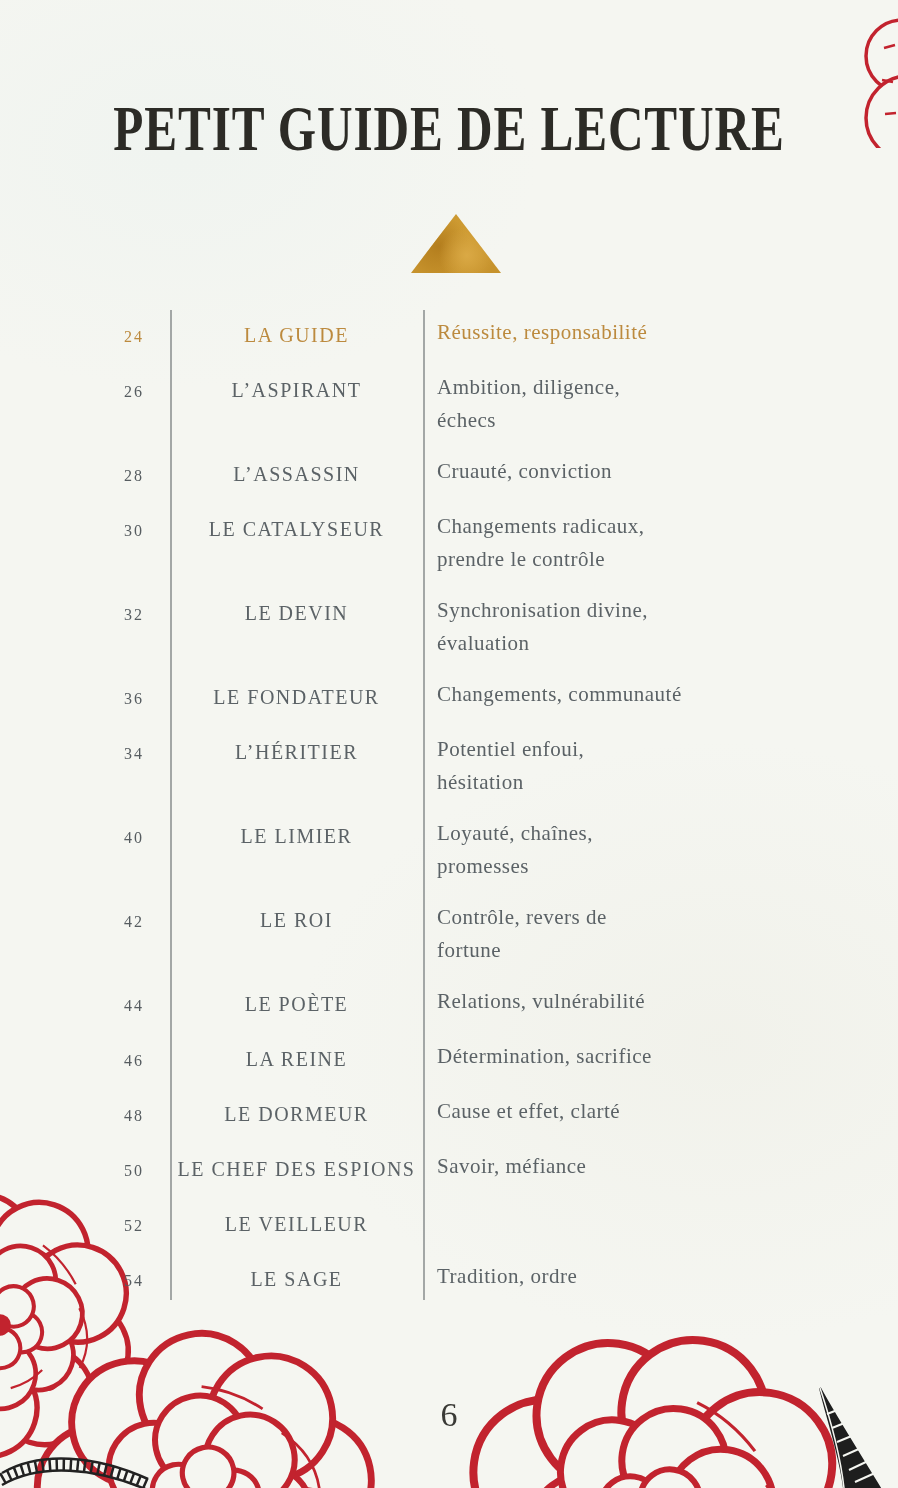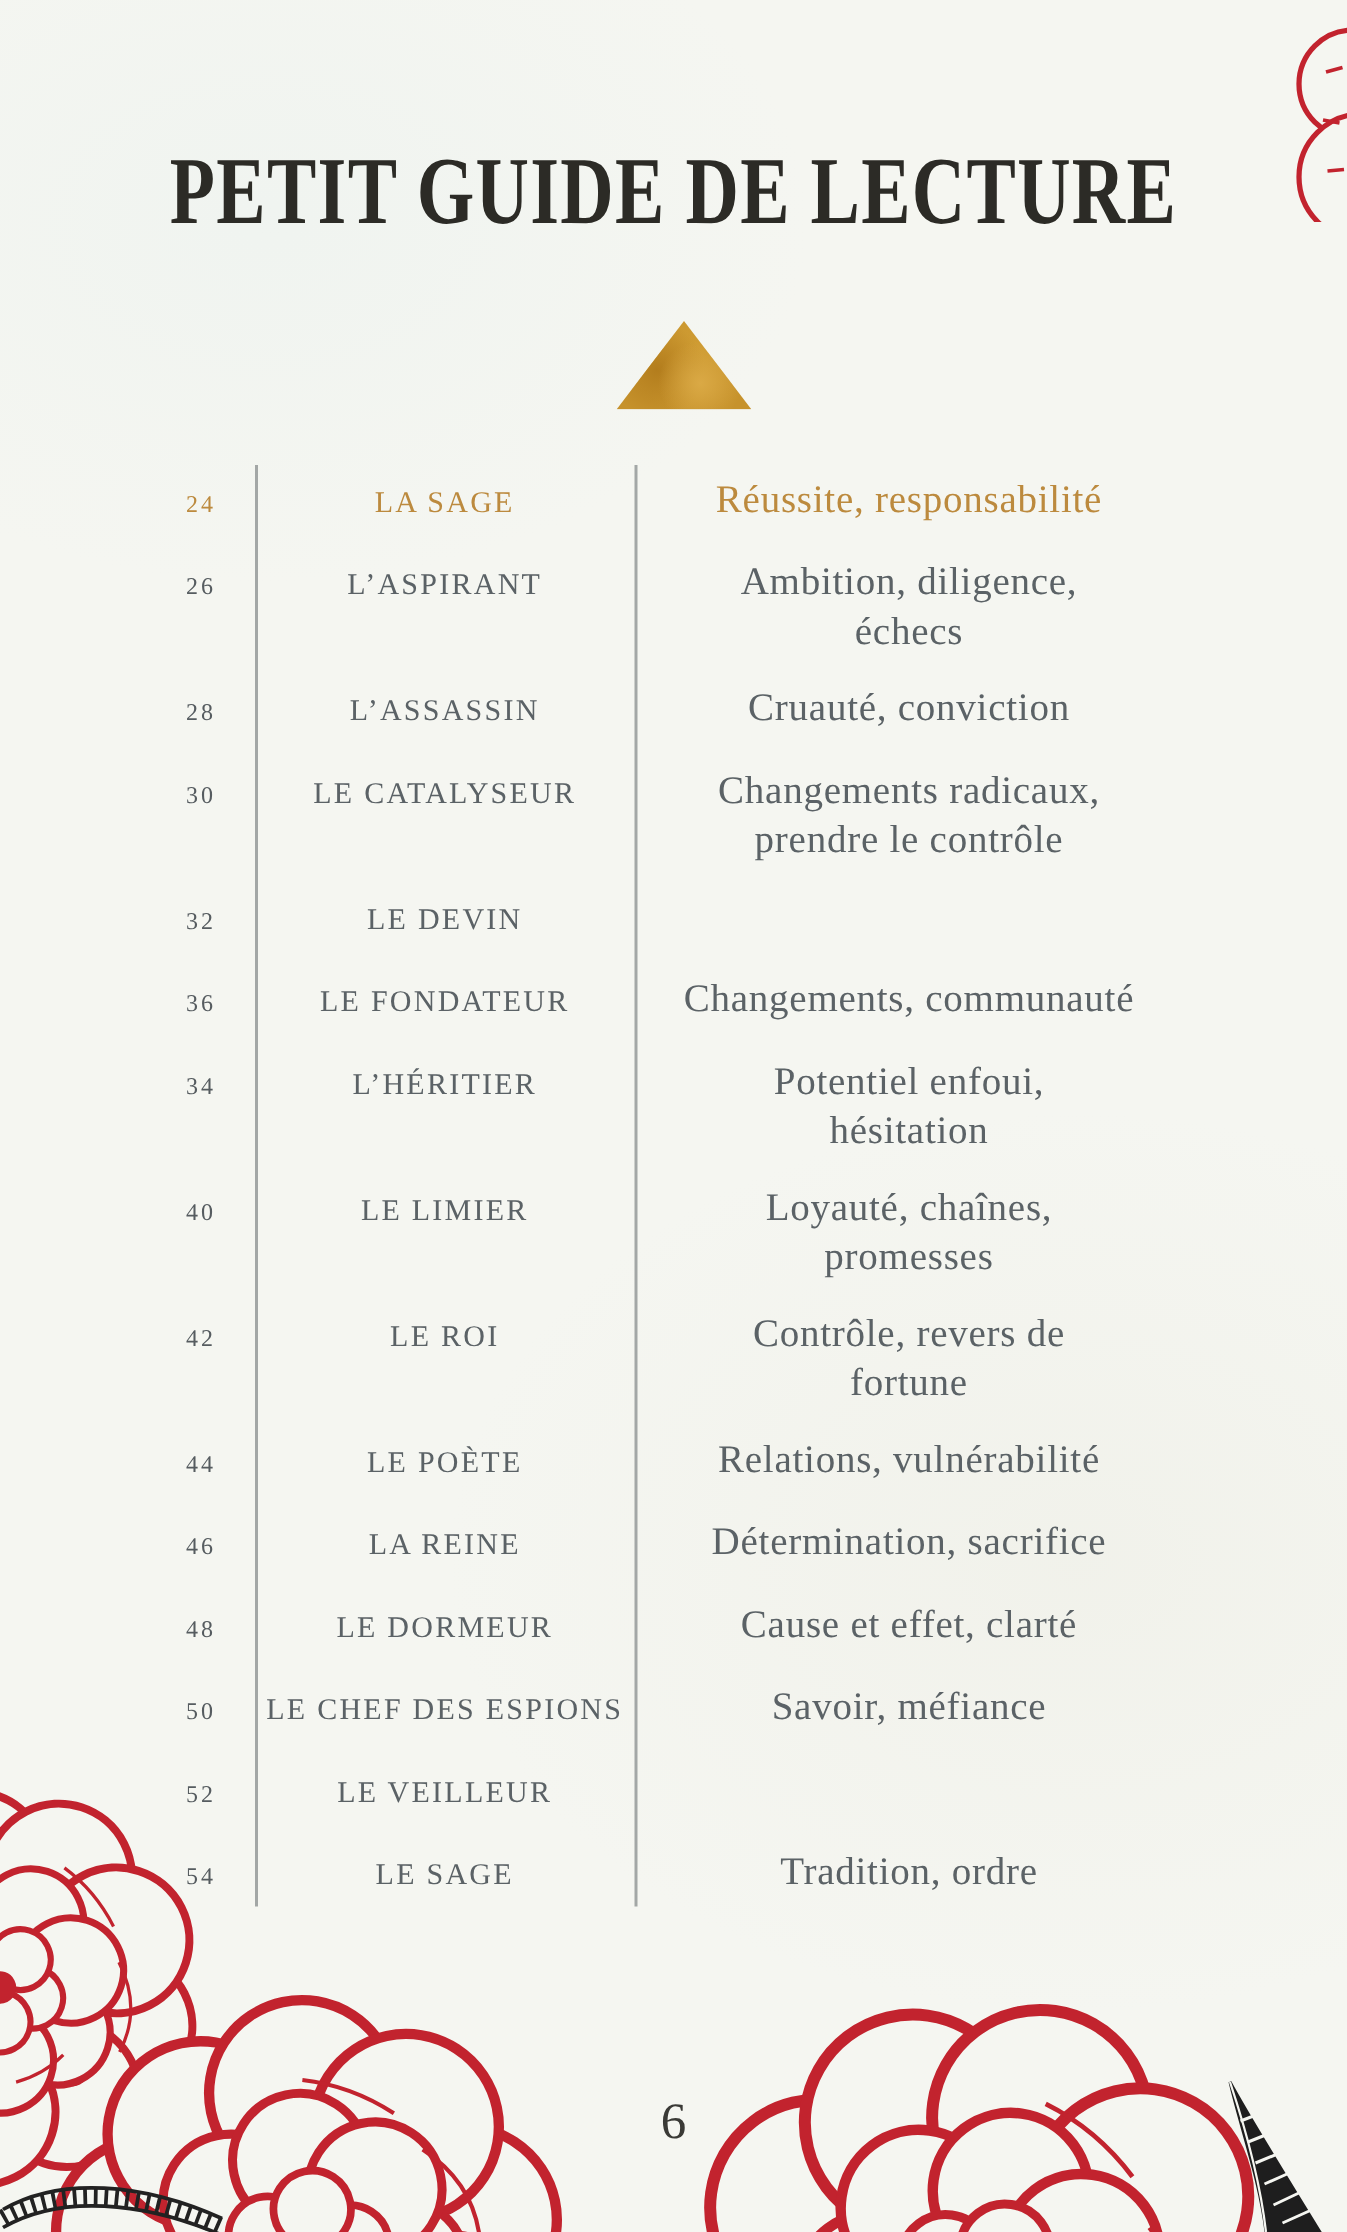--- a/index.html
+++ b/index.html
@@ -81,26 +81,25 @@
   .col-name{
     text-align:center;
     font-size:20px;
     letter-spacing:1.5px;
     color:var(--text-gray);
     padding-top:3px;
     white-space:nowrap;
   }
   .col-keywords{
     padding-left:14px;
-    font-size:26px;
+    font-size:21px;
     letter-spacing:.5px;
     color:var(--text-gray);
     white-space:pre-line;
     max-width:352px;
-    text-align:center;
   }
   .guide-row.highlight .col-num,
   .guide-row.highlight .col-name,
   .guide-row.highlight .col-keywords{
     color:var(--accent-gold);
   }
 
   
   .folio{
     position:absolute;z-index:3;
@@ -214,21 +213,21 @@
 <h1 class="page-title">PETIT GUIDE DE LECTURE</h1>
 
 <div class="gold-triangle"></div>
 
 <div class="guide-table">
   <div class="table-vline vline-1"></div>
   <div class="table-vline vline-2"></div>
   <div>
       <div class="guide-row highlight">
     <div class="col-num">24</div>
-    <div class="col-name">LA SAGE</div>
+    <div class="col-name">LA GUIDE</div>
     <div class="col-keywords">Réussite, responsabilité</div>
   </div>
       <div class="guide-row">
     <div class="col-num">26</div>
     <div class="col-name">L’ASPIRANT</div>
     <div class="col-keywords">Ambition, diligence,
 échecs</div>
   </div>
       <div class="guide-row">
     <div class="col-num">28</div>
@@ -237,20 +236,22 @@
   </div>
       <div class="guide-row">
     <div class="col-num">30</div>
     <div class="col-name">LE CATALYSEUR</div>
     <div class="col-keywords">Changements radicaux,
 prendre le contrôle</div>
   </div>
       <div class="guide-row">
     <div class="col-num">32</div>
     <div class="col-name">LE DEVIN</div>
+    <div class="col-keywords">Synchronisation divine,
+évaluation</div>
   </div>
       <div class="guide-row">
     <div class="col-num">36</div>
     <div class="col-name">LE FONDATEUR</div>
     <div class="col-keywords">Changements, communauté</div>
   </div>
       <div class="guide-row">
     <div class="col-num">34</div>
     <div class="col-name">L’HÉRITIER</div>
     <div class="col-keywords">Potentiel enfoui,

